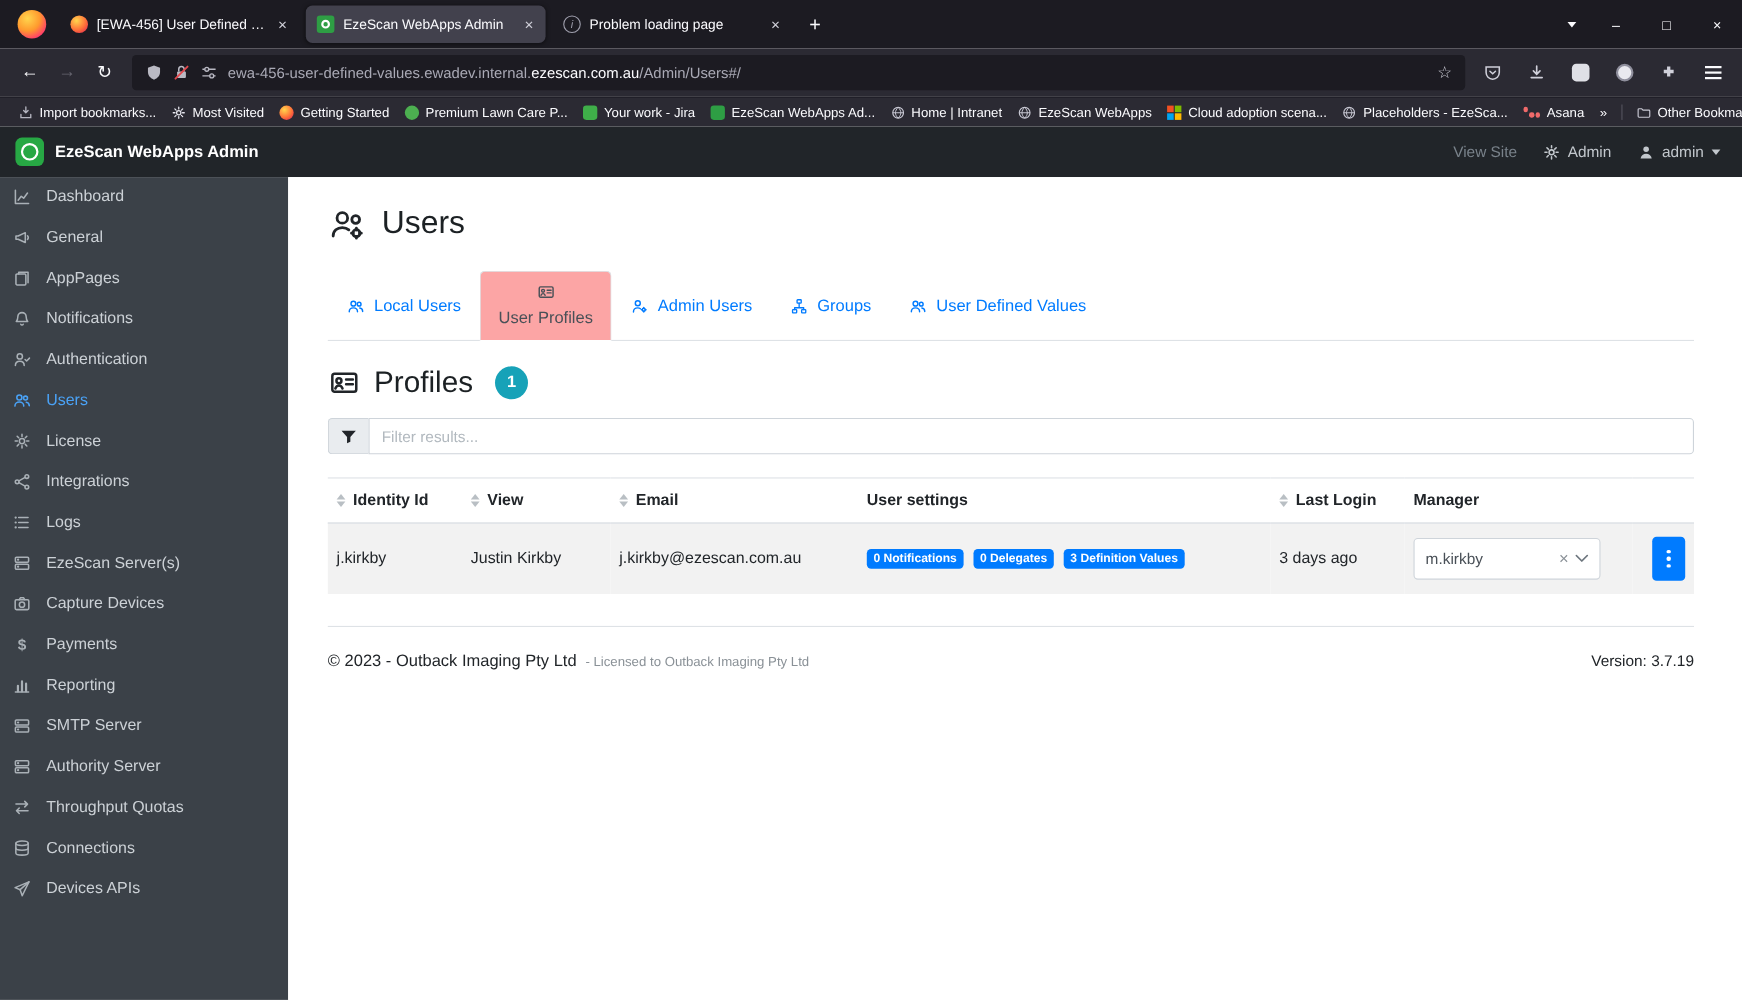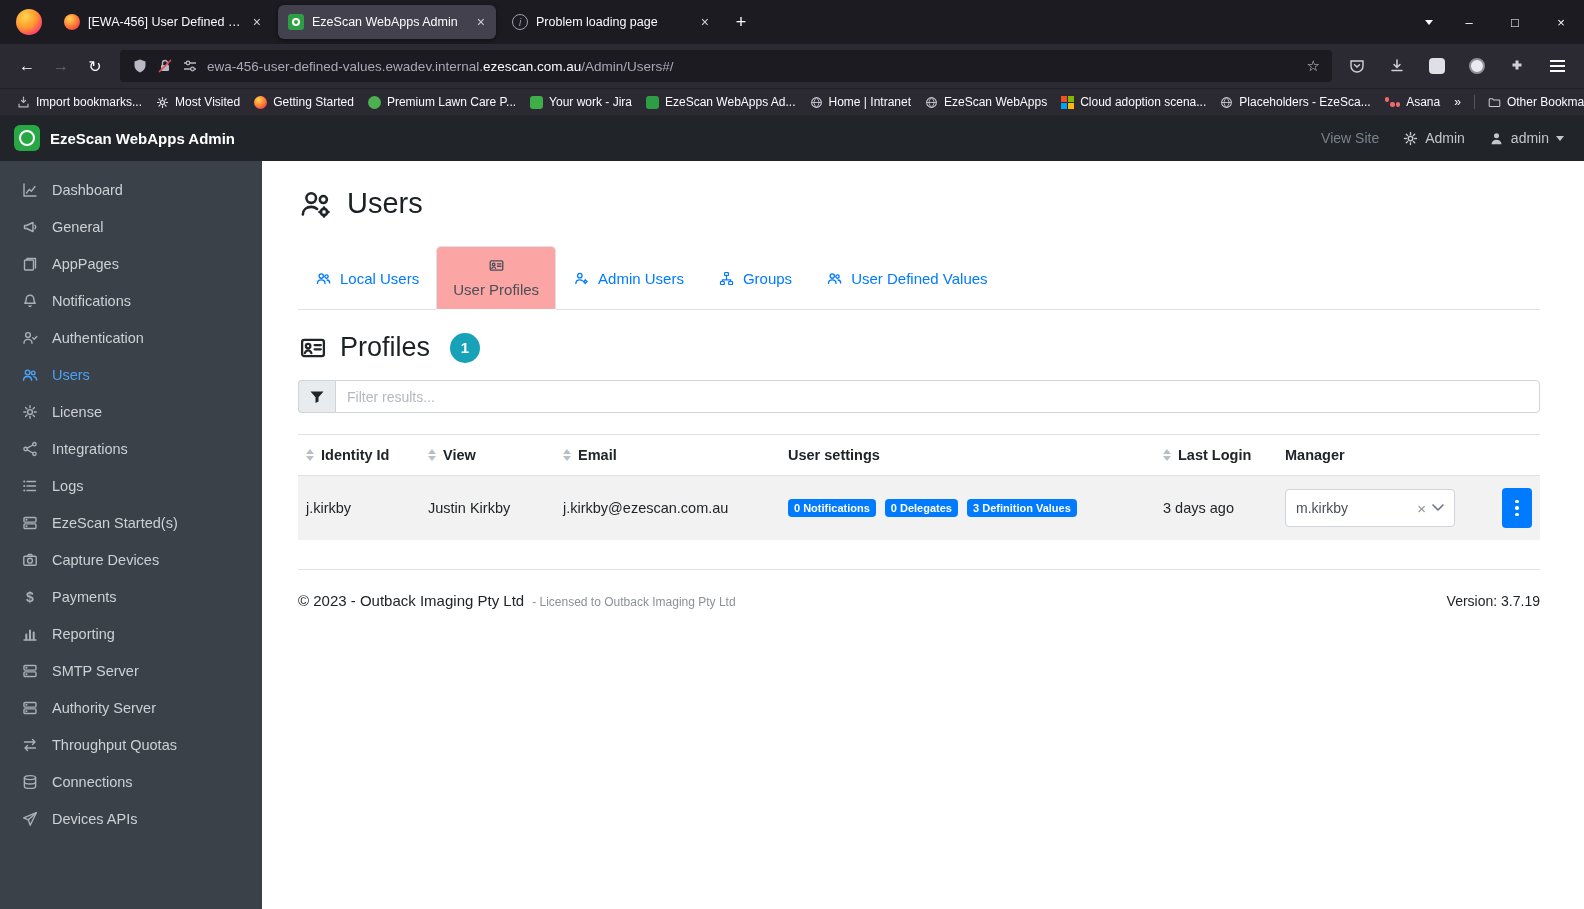--- a/index.html
+++ b/index.html
@@ -58,21 +58,21 @@
 .brand-logo{width:26px;height:26px;border-radius:6px;background:#27a844;position:relative;flex:0 0 auto;}
 .brand-logo::after{content:"";position:absolute;inset:5px;border:2.5px solid #fff;border-radius:50%;}
 .brand-name{color:#fff;font-size:15px;font-weight:700;}
 .hdr-right{margin-left:auto;display:flex;align-items:center;gap:24px;padding-right:20px;text-align:right;}
 .view-site{color:#79828a;font-size:14px;}
 .hdr-item{display:flex;align-items:center;gap:7px;color:#c2c7cc;font-size:14px;}
 
 
 .body-row{flex:1;display:flex;min-height:0;}
 .sidebar{width:262px;background:#3b4148;padding-top:10px;flex:0 0 auto;}
-.sitem{display:flex;align-items:center;gap:14px;height:37px;padding-left:22px;color:#ccd1d6;font-size:14.5px;}
+.sitem{display:flex;align-items:flex-start;gap:14px;height:37px;padding-left:12px;color:#ccd1d6;font-size:14.5px;}
 .sitem svg{width:16px;height:16px;color:#a9b0b6;flex:0 0 auto;}
 .sitem.active{color:#4aa2f6;}
 .sitem.active svg{color:#4aa2f6;}
 .txt-ico{width:16px;text-align:center;font-weight:700;font-size:14px;color:#a9b0b6;flex:0 0 auto;}
 
 .main{flex:1;background:#fff;padding:26px 44px 0 36px;overflow:hidden;}
 .page-title{display:flex;align-items:center;gap:13px;font-size:29px;color:#1c2124;}
 .page-title svg{width:36px;height:32px;color:#212529;}
 .tabs{display:flex;border-bottom:1px solid #dee2e6;margin-top:26px;}
 .tab-item{display:flex;align-items:center;gap:8px;padding:11px 16px;color:#007bff;font-size:15px;border:1px solid transparent;margin-bottom:-1px;}
@@ -372,21 +372,21 @@
             <path d="M2.2 3.5h.1M2.2 8h.1M2.2 12.5h.1" stroke-width="2"></path>
           </svg>
         <span>Logs</span>
       </div>
       <div class="sitem">
         <svg viewBox="0 0 16 16" fill="none" stroke="currentColor" stroke-width="1.4" stroke-linecap="round" stroke-linejoin="round">
             <rect x="2" y="2.5" width="12" height="4.6" rx="1"></rect>
             <rect x="2" y="8.9" width="12" height="4.6" rx="1"></rect>
             <path d="M4.4 4.8h.1M4.4 11.2h.1" stroke-width="2"></path>
           </svg>
-        <span>EzeScan Started(s)</span>
+        <span>EzeScan Server(s)</span>
       </div>
       <div class="sitem">
         <svg viewBox="0 0 16 16" fill="none" stroke="currentColor" stroke-width="1.4" stroke-linecap="round" stroke-linejoin="round">
             <path d="M5.5 4.2l1-1.7h3l1 1.7"></path>
             <rect x="1.8" y="4.2" width="12.4" height="9" rx="1.2"></rect>
             <circle cx="8" cy="8.7" r="2.4"></circle>
           </svg>
         <span>Capture Devices</span>
       </div>
       <div class="sitem">

